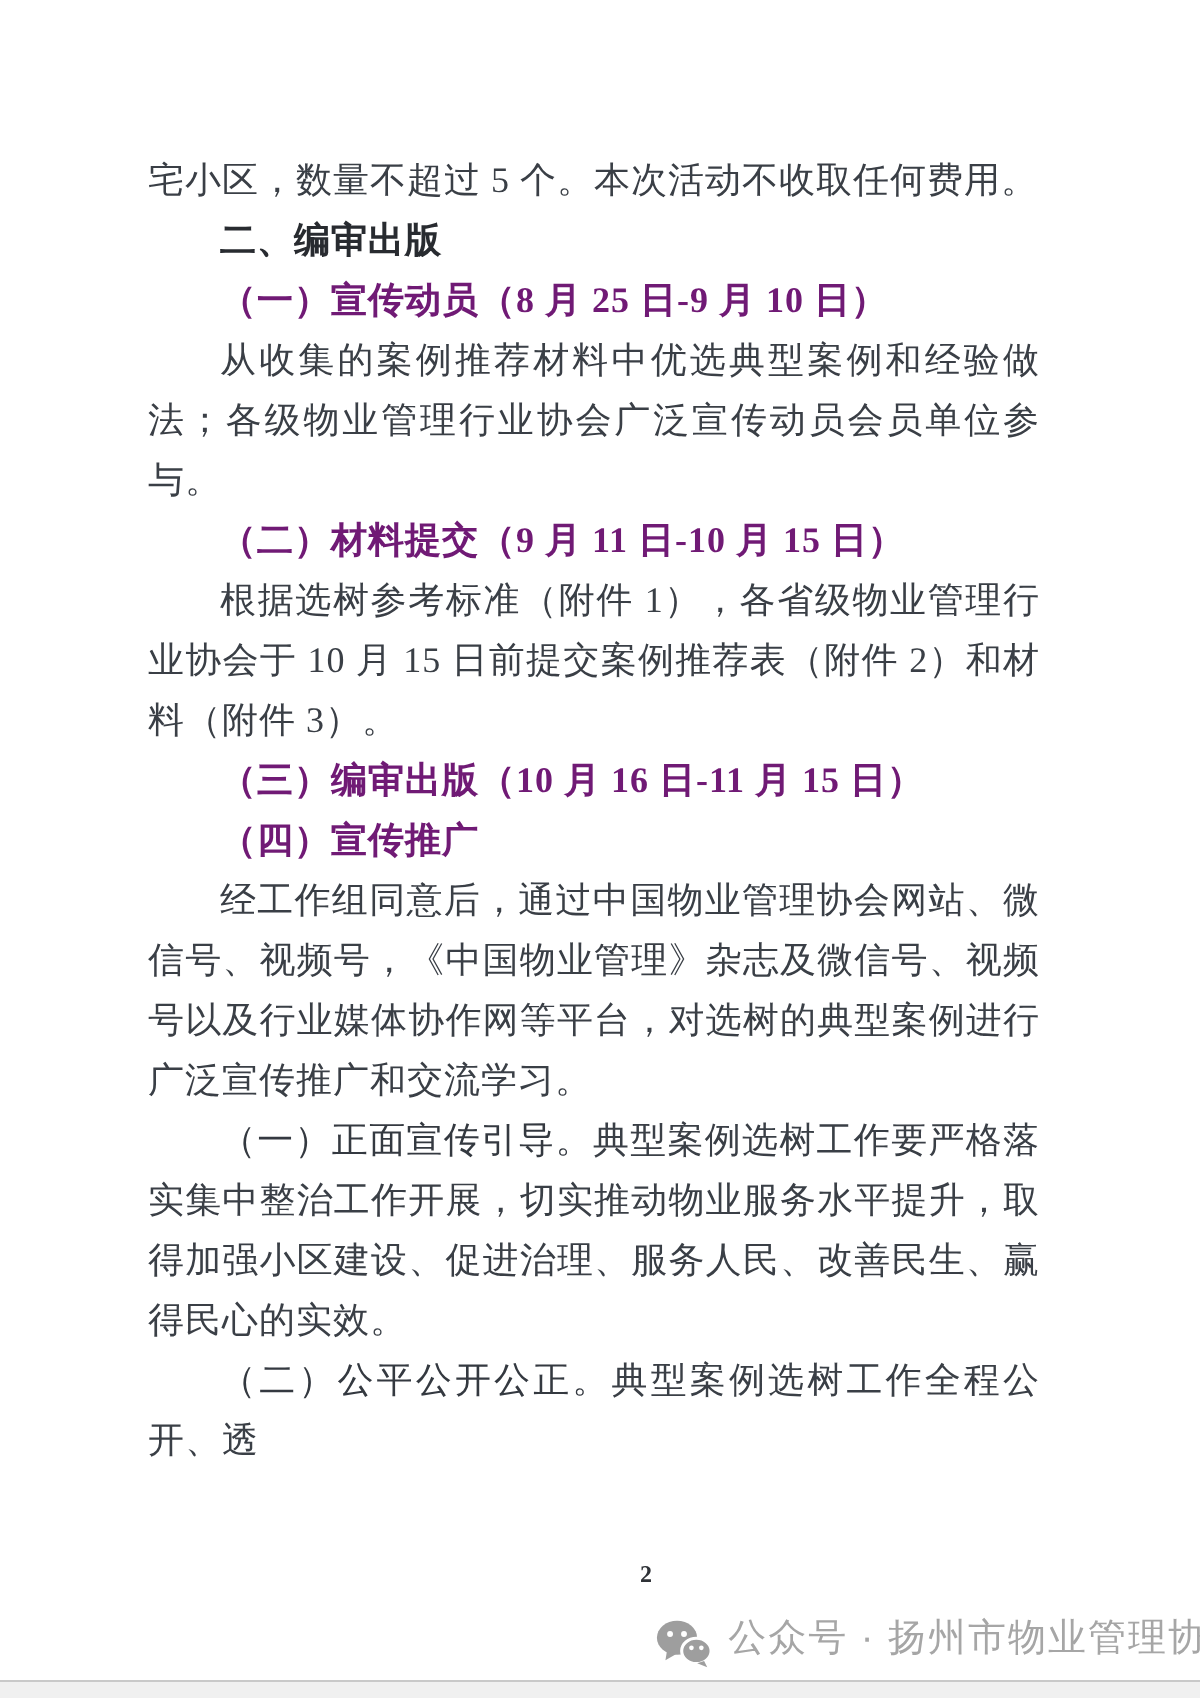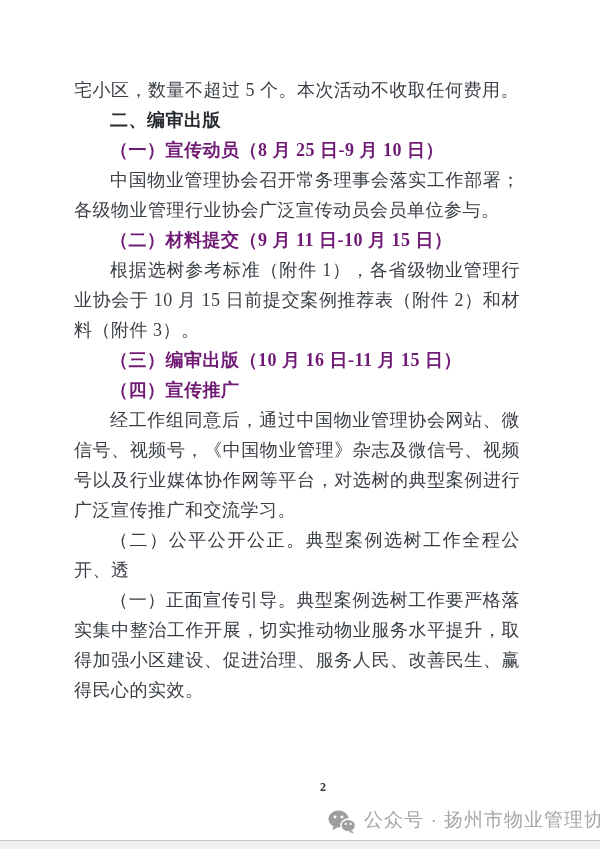--- a/index.html
+++ b/index.html
@@ -82,28 +82,28 @@
 </style>
 </head>
 <body>
 
 <div class="page">
 
   <div class="content" id="content">
       <p class="body no-indent">宅小区，数量不超过 5 个。本次活动不收取任何费用。</p>
       <p class="h1">二、编审出版</p>
       <p class="h2">（一）宣传动员（8 月 25 日-9 月 10 日）</p>
-      <p class="body">中国物业管理协会召开常务理事会落实工作部署；各级物业管理行业协会广泛宣传动员会员单位参与。</p>
+      <p class="body">从收集的案例推荐材料中优选典型案例和经验做法；各级物业管理行业协会广泛宣传动员会员单位参与。</p>
       <p class="h2">（二）材料提交（9 月 11 日-10 月 15 日）</p>
       <p class="body">根据选树参考标准（附件 1），各省级物业管理行业协会于 10 月 15 日前提交案例推荐表（附件 2）和材料（附件 3）。</p>
       <p class="h2">（三）编审出版（10 月 16 日-11 月 15 日）</p>
       <p class="h2">（四）宣传推广</p>
       <p class="body">经工作组同意后，通过中国物业管理协会网站、微信号、视频号，《中国物业管理》杂志及微信号、视频号以及行业媒体协作网等平台，对选树的典型案例进行广泛宣传推广和交流学习。</p>
+      <p class="body"><span class="lead">（一）正面宣传引导。</span>典型案例选树工作要严格落实集中整治工作开展，切实推动物业服务水平提升，取得加强小区建设、促进治理、服务人民、改善民生、赢得民心的实效。</p>
       <p class="body"><span class="lead">（二）公平公开公正。</span>典型案例选树工作全程公开、透</p>
-      <p class="body"><span class="lead">（一）正面宣传引导。</span>典型案例选树工作要严格落实集中整治工作开展，切实推动物业服务水平提升，取得加强小区建设、促进治理、服务人民、改善民生、赢得民心的实效。</p>
     </div>
 
   <div class="page-number">2</div>
 
   <div class="footer">
     <svg class="wechat-icon" width="28" height="24" viewBox="0 0 36 31" xmlns="http://www.w3.org/2000/svg">
       <ellipse cx="13.5" cy="11.5" rx="13" ry="11" fill="#9e9e9e"></ellipse>
       <path d="M7 20 L6 26 L13 22 Z" fill="#9e9e9e"></path>
       <circle cx="9" cy="9" r="1.9" fill="#ffffff"></circle>
       <circle cx="18" cy="9" r="1.9" fill="#ffffff"></circle>

